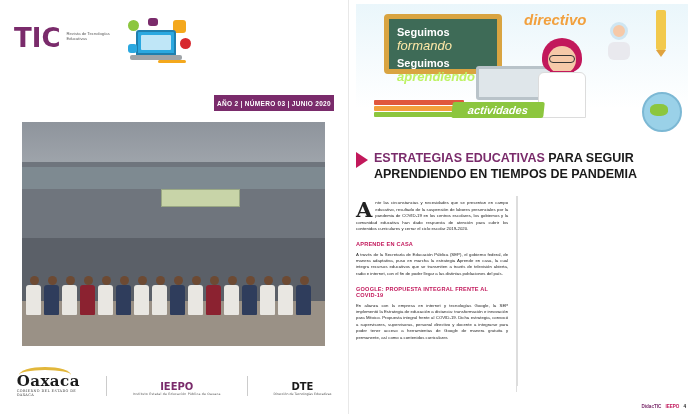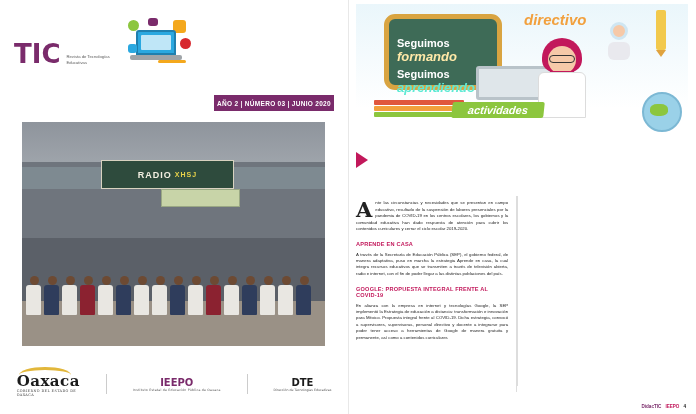--- a/index.html
+++ b/index.html
@@ -25,21 +25,21 @@
   }
   .didac-word {
     font-family: "DejaVu Sans", sans-serif;
     font-weight: bold;
     font-size: 30px;
     letter-spacing: 1px;
     color: #7a2b6b;
     line-height: 26px;
   }
   .didac-word .c-red { color:#d7282f; }
-  .tic-row { display:flex; align-items:flex-end; gap:6px; margin-top:17px; }
+  .tic-row { display:flex; align-items:flex-start; gap:6px; margin-top:1px; }
   .tic-word {
     font-family: "DejaVu Sans", sans-serif;
     font-weight: bold; font-size: 26px;
     color: #7a2b6b; line-height: 22px;
   }
   .masthead-sub {
     font-size: 4.2px; line-height: 5.4px; color:#5b5b5b;
     max-width: 62px; padding-top: 4px;
   }
   
@@ -97,21 +97,21 @@
   .kid {
     position:absolute; bottom:0; width:16px;
   }
   .kid .head { width:9px; height:9px; border-radius:50%; background:#6d4a33; margin:0 auto; }
   .kid .body { width:15px; height:30px; background:#e9e7e2; border-radius:3px 3px 1px 1px; }
   .kid.dark .body { background:#2f3d5c; }
   .kid.red .body { background:#8b2230; }
 
   .footer-logos {
     position:absolute; left:0; bottom:18px; width:100%;
-    display:flex; align-items:center; justify-content:center; gap:26px;
+    display:flex; align-items:flex-end; justify-content:center; gap:26px;
   }
   .logo-oax {
     font-family:"DejaVu Serif", serif; font-weight:bold; font-size:15px;
     color:#1b1b1b; letter-spacing:0.5px; position:relative; padding-bottom:6px;
   }
   .logo-oax .oax-sub { font-size:3.4px; font-weight:normal; letter-spacing:0.4px; color:#444; position:absolute; left:0; bottom:-1px;}
   .logo-oax .oax-swoosh { position:absolute; left:2px; top:-5px; width:52px; height:8px; border-top:3px solid #e2b73b; border-radius:50%/100% 100% 0 0; }
   .logo-ieepo {
     font-family:"DejaVu Sans", sans-serif; font-weight:bold; font-size:10px; color:#7a2b6b; text-align:center;
   }
@@ -125,28 +125,28 @@
   
   .right-page {
     position:relative; width:348px; height:414px; background:#ffffff; overflow:hidden;
   }
   .hero {
     position:absolute; left:8px; top:4px; width:332px; height:134px;
     background:linear-gradient(180deg,#eaf6fb 0%, #ffffff 78%);
     overflow:hidden;
   }
   .blackboard {
-    position:absolute; left:28px; top:10px; width:118px; height:76px;
-    background:#3e6b57; border:5px solid #d9a441; border-radius:11px;
-    color:#ffffff; padding:18px 8px;
+    position:absolute; left:28px; top:10px; width:118px; height:60px;
+    background:#3e6b57; border:5px solid #d9a441; border-radius:4px;
+    color:#ffffff; padding:7px 8px;
   }
   .bb-l1 { font-size:11px; font-weight:bold; }
-  .bb-l2 { font-size:13px; font-weight:bold; font-style:italic; color:#ffe9a8; margin-bottom:4px;}
+  .bb-l2 { font-size:13px; font-weight:normal; font-style:italic; color:#ffe9a8; margin-bottom:4px;}
   .bb-l3 { font-size:11px; font-weight:bold; }
-  .bb-l4 { font-size:13px; font-weight:bold; font-style:italic; color:#5eead4; }
+  .bb-l4 { font-size:13px; font-weight:bold; font-style:italic; color:#bef264; }
   .rd-title {
     position:absolute; left:168px; top:8px; width:150px;
     text-align:left; line-height:16px;
   }
   .rd-1 { font-size:15px; color:#f2a03d; font-weight:bold; font-style:italic; }
   .rd-2 { font-size:17px; color:#7a2b6b; font-weight:bold; }
   .laptop2 {
     position:absolute; left:108px; top:62px; width:108px; height:46px;
   }
   .lp2-screen { position:absolute; left:12px; top:0; width:84px; height:34px; background:#dfe6ea; border:3px solid #b9c3c9; border-radius:3px;}
@@ -245,24 +245,20 @@
       <div class="ic ic5"></div>
       <div class="ic-line"></div>
     </div>
 
     <div class="issue-bar">AÑO 2 | NÚMERO 03 | JUNIO 2020</div>
 
     <div class="photo">
       <div class="ph-sky"></div>
       <div class="ph-wall"></div>
       <div class="ph-wall2"></div>
-      <div class="ph-sign">
-        <span>RADIO</span>
-        <small>XHSJ</small>
-      </div>
       <div class="ph-banner"></div>
       <div class="ph-ground"></div>
       <div class="ph-crowd">
         <div class="kid" style="left:4px;">
             <div class="head"></div>
             <div class="body"></div>
           </div>
         <div class="kid dark" style="left:22px;">
             <div class="head"></div>
             <div class="body"></div>
@@ -383,20 +379,23 @@
 
       <div class="books">
         <div class="bk bk1"></div>
           <div class="bk bk2"></div>
           <div class="bk bk3"></div>
       </div>
       <div class="ribbon">actividades</div>
     </div>
 
     <div class="play-tri"></div>
+    <div class="headline">
+      <span class="hl-accent">ESTRATEGIAS EDUCATIVAS</span><span> PARA SEGUIR APRENDIENDO EN TIEMPOS DE PANDEMIA</span>
+    </div>
 
     <div class="col-divider"></div>
 
     <div class="cols">
       <div class="col left-col">
         <p class="body-text">
           <span class="dropcap">A</span><span>nte las circunstancias y necesidades que se presentan en campo educativo, resultado de la suspensión de labores presenciales por la pandemia de COVID-19 en los centros escolares, los gobiernos y la comunidad educativa han dado respuesta de atención para cubrir los contenidos curriculares y cerrar el ciclo escolar 2019-2020.</span>
         </p>
         <div class="sec-head">APRENDE EN CASA</div>
         <p class="body-text">A través de la Secretaría de Educación Pública (SEP), el gobierno federal, de manera adaptativa, puso en marcha la estrategia Aprende en casa, la cual integra recursos educativos que se transmiten a través de televisión abierta, radio e internet, con el fin de poder llegar a las distintas poblaciones del país.</p>

